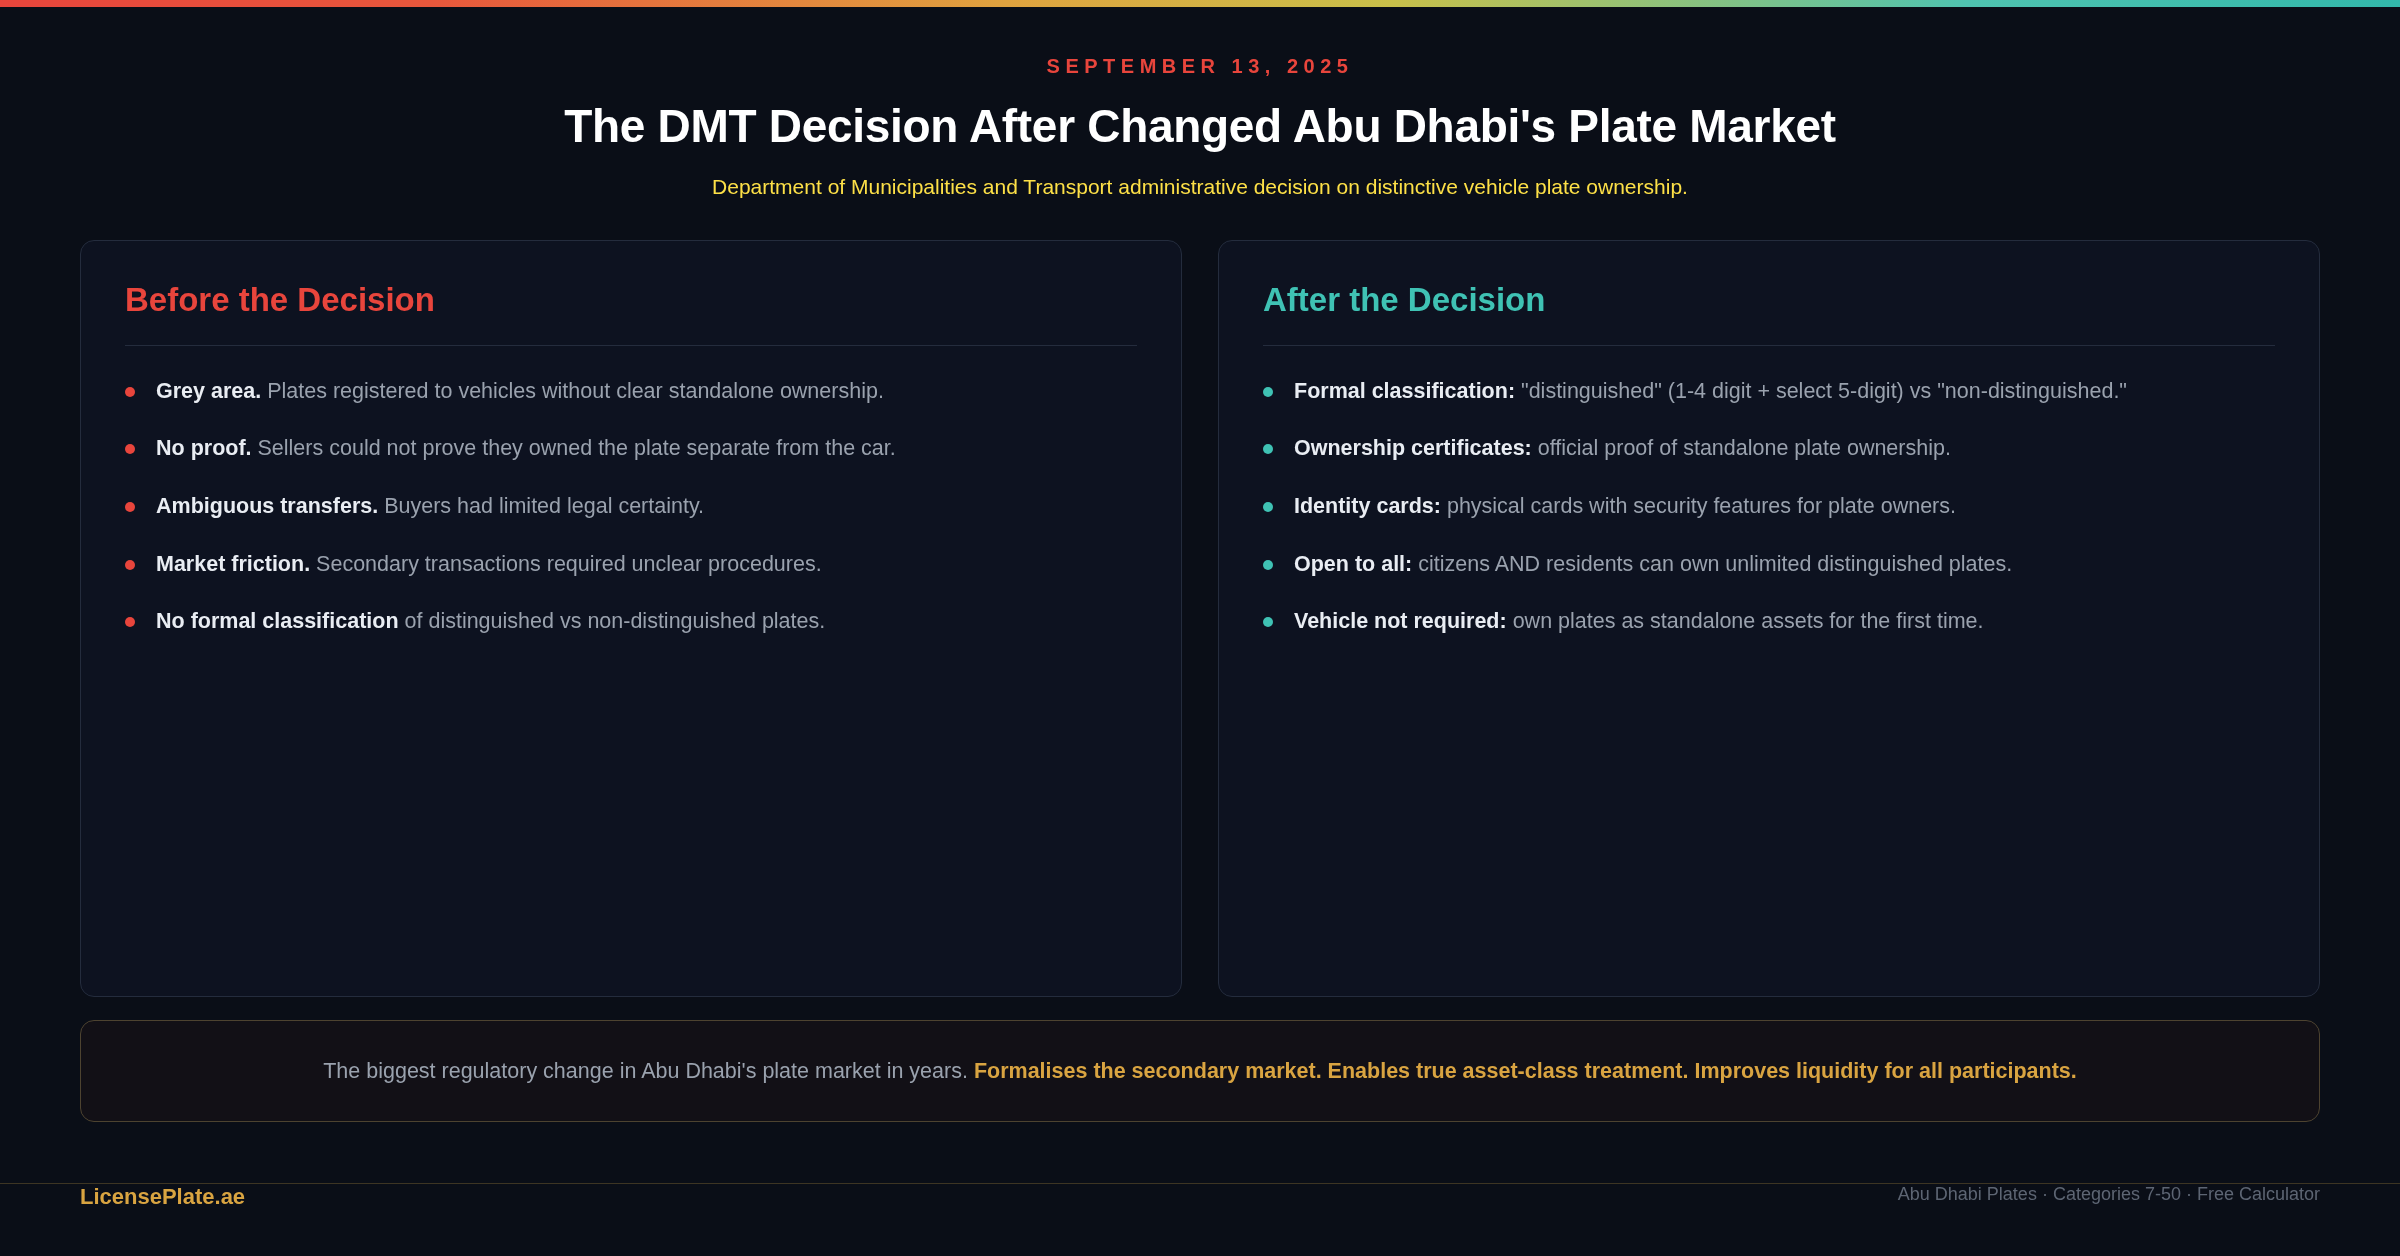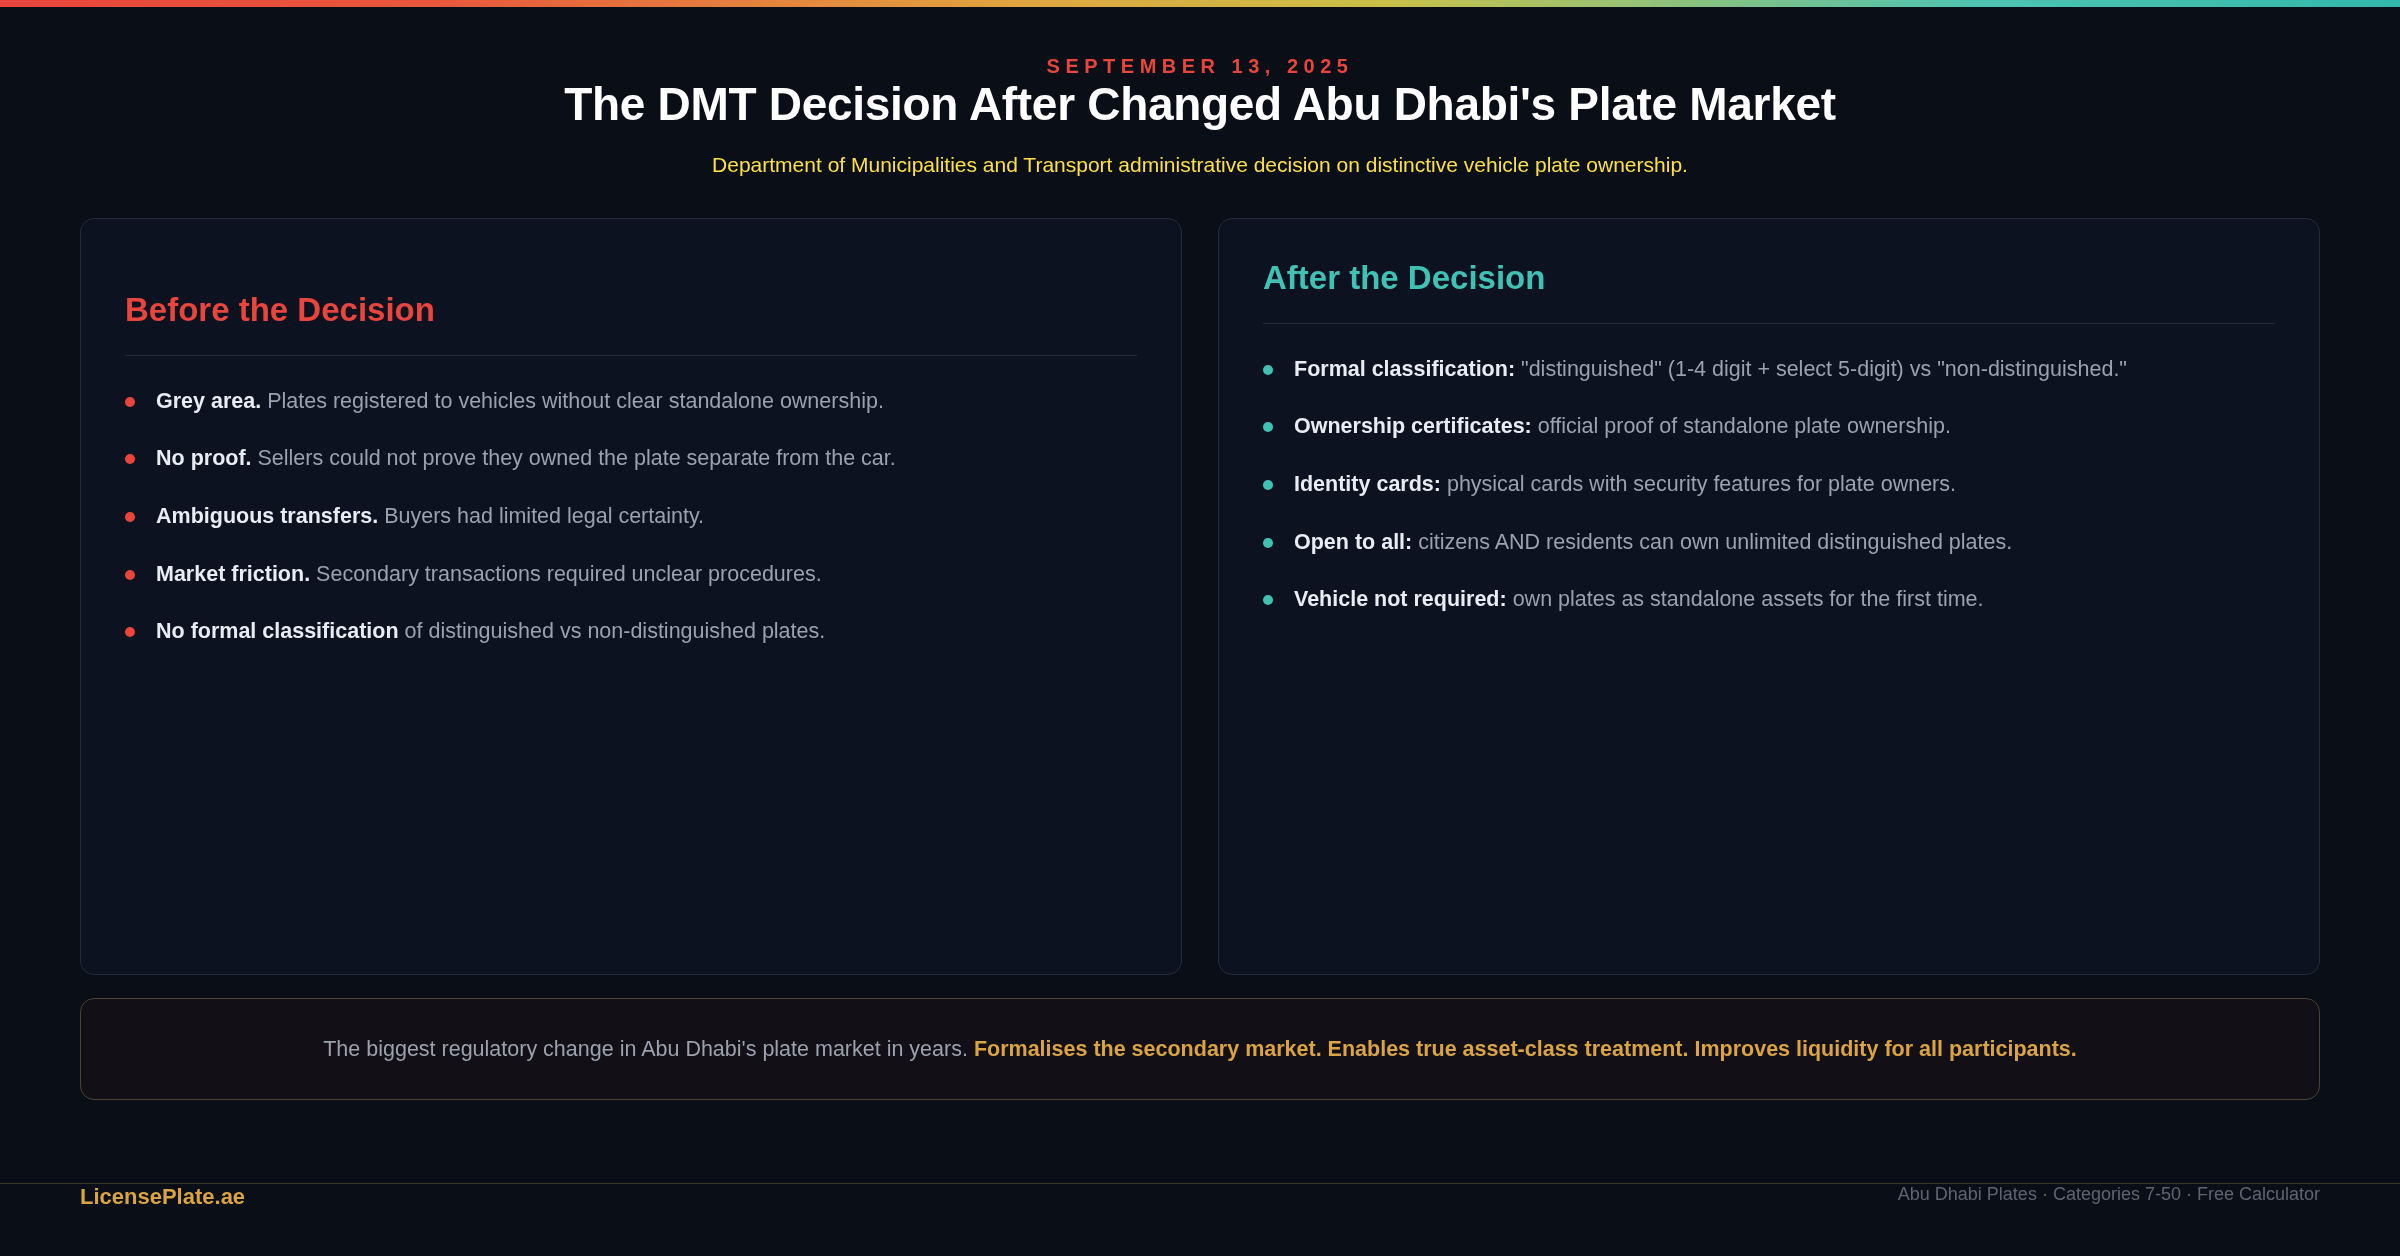--- a/index.html
+++ b/index.html
@@ -26,20 +26,21 @@
   }
   .header {
     text-align: center;
     padding: 48px 0 0 0;
   }
   .eyebrow {
     color: #e8453c;
     font-size: 20px;
     font-weight: bold;
     letter-spacing: 5.5px;
+    margin-bottom: 22px;
   }
   .main-title {
     color: #ffffff;
     font-size: 46px;
     font-weight: bold;
     letter-spacing: -0.3px;
     line-height: 1.15;
   }
   .subtitle {
     color: #fde047;
@@ -60,21 +61,21 @@
     border: 1px solid #242c3d;
     border-radius: 14px;
     height: 757px;
     padding: 40px 44px 0 44px;
   }
   .card-title {
     font-size: 33px;
     font-weight: bold;
     padding-bottom: 26px;
   }
-  .card-title.before { color: #e8453c; margin-top: 32px; }
+  .card-title.before { color: #e8453c; }
   .card-title.after { color: #3fc2b4; }
   .card-rule {
     height: 1px;
     background: #242c3d;
     margin-bottom: 30px;
   }
   ul.points { list-style: none; }
   ul.points li {
     position: relative;
     padding-left: 31px;

